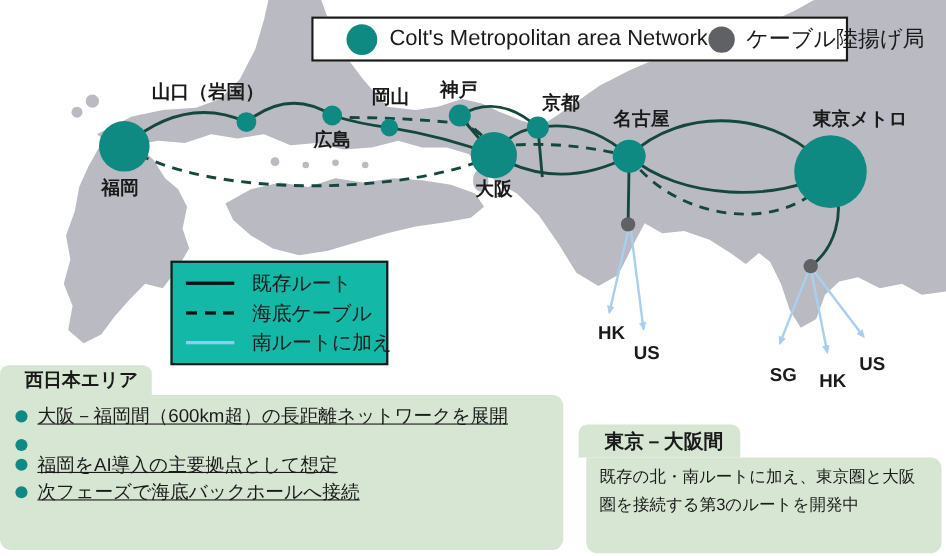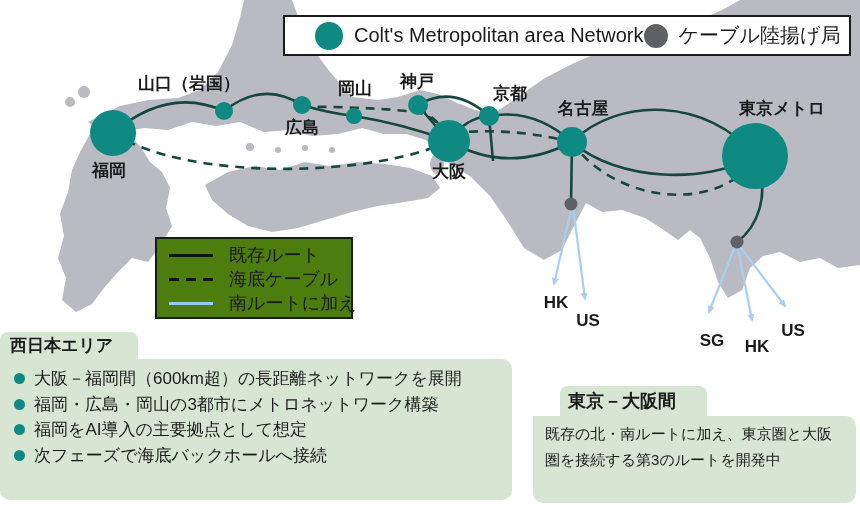--- a/index.html
+++ b/index.html
@@ -2,52 +2,52 @@
 <html><head>
 <meta charset="utf-8">
 <style>
   html,body{margin:0;padding:0;background:#ffffff;}
   body{width:860px;height:505px;overflow:hidden;
        font-family:"Liberation Sans","DejaVu Sans",sans-serif;color:#1a1a1a;}
   .canvas{position:relative;width:860px;height:505px;}
   svg{position:absolute;left:0;top:0;}
 
   
-  .top-legend{position:absolute;left:283px;top:15px;width:568px;height:41px;
+  .top-legend{position:absolute;left:283px;top:15px;width:488px;height:41px;
     background:#ffffff;border:2px solid #1a1a1a;box-sizing:border-box;
     display:flex;align-items:center;padding:0 14px 0 30px;}
   .dot{border-radius:50%;flex:0 0 auto;}
   .dot.teal{width:28px;height:28px;background:#0f8a82;}
   .dot.gray{width:24px;height:24px;background:#5f6164;}
   .top-legend .lbl{font-size:20px;margin-left:11px;white-space:nowrap;}
   .top-legend .grp2{display:flex;align-items:center;margin-left:auto;text-align:center;}
 
   
-  .route-legend{position:absolute;left:155px;top:237px;width:198px;height:82px;
-    background:#4d7c0f;border:2px solid #1a1a1a;box-sizing:border-box;
+  .route-legend{position:absolute;left:155px;top:237px;width:198px;height:95px;
+    background:#14b8a6;border:2px solid #1a1a1a;box-sizing:border-box;
     display:flex;flex-direction:column;justify-content:space-evenly;padding:4px 12px;}
   .rl-row{display:flex;align-items:center;}
   .rl-sample{width:44px;height:3px;flex:0 0 auto;}
   .rl-sample.solid{background:#111;}
   .rl-sample.dashed{background:repeating-linear-gradient(to right,#111 0 10px,transparent 10px 17px);}
   .rl-sample.blue{background:#8ecdf2;}
   .rl-row .lbl{font-size:18px;margin-left:16px;white-space:nowrap;}
 
   
   .info-tab{position:absolute;background:#d6e6d2;border-radius:8px 8px 0 0;
-    font-weight:bold;display:flex;align-items:center;box-sizing:border-box;}
+    font-weight:bold;display:flex;align-items:center;box-sizing:border-box;justify-content:center;}
   .info-body{position:absolute;background:#d6e6d2;box-sizing:border-box;}
   .west-tab{left:0;top:332px;width:138px;height:27px;font-size:17px;padding-left:10px;}
   .west-body{left:0;top:359px;width:512px;height:141px;border-radius:0 10px 10px 10px;
-    padding:7px 10px 0 12px;}
+    padding:7px 10px 0 12px;text-decoration:underline;}
   .west-body ul{list-style:none;margin:0;padding:0;}
   .west-body li{display:flex;align-items:flex-start;font-size:17px;line-height:25.5px;}
   .bullet-dot{width:11px;height:11px;border-radius:50%;background:#0f8a82;
     flex:0 0 auto;margin:7px 9px 0 2px;}
-  .tokyo-tab{left:560px;top:386px;width:147px;height:30px;font-size:18px;padding-left:8px;}
+  .tokyo-tab{left:526px;top:386px;width:147px;height:30px;font-size:18px;padding-left:8px;}
   .tokyo-body{left:533px;top:416px;width:323px;height:87px;border-radius:0 10px 10px 10px;
     padding:5px 12px 0 12px;font-size:15px;line-height:26px;}
 
   .map-text{font-weight:bold;font-size:17px;fill:#1a1a1a;}
   .cable-text{font-weight:600;font-size:17px;fill:#1a1a1a;}
 </style>
 </head>
 <body>
 
 <div class="canvas">
@@ -170,21 +170,20 @@
     <span>西日本エリア</span>
   </div>
   <div class="info-body west-body">
     <ul>
       <li>
           <span class="bullet-dot"></span>
           <span>大阪－福岡間（600km超）の長距離ネットワークを展開</span>
         </li>
       <li>
           <span class="bullet-dot"></span>
-          <span>福岡・広島・岡山の3都市にメトロネットワーク構築</span>
         </li>
       <li>
           <span class="bullet-dot"></span>
           <span>福岡をAI導入の主要拠点として想定</span>
         </li>
       <li>
           <span class="bullet-dot"></span>
           <span>次フェーズで海底バックホールへ接続</span>
         </li>
     </ul>

